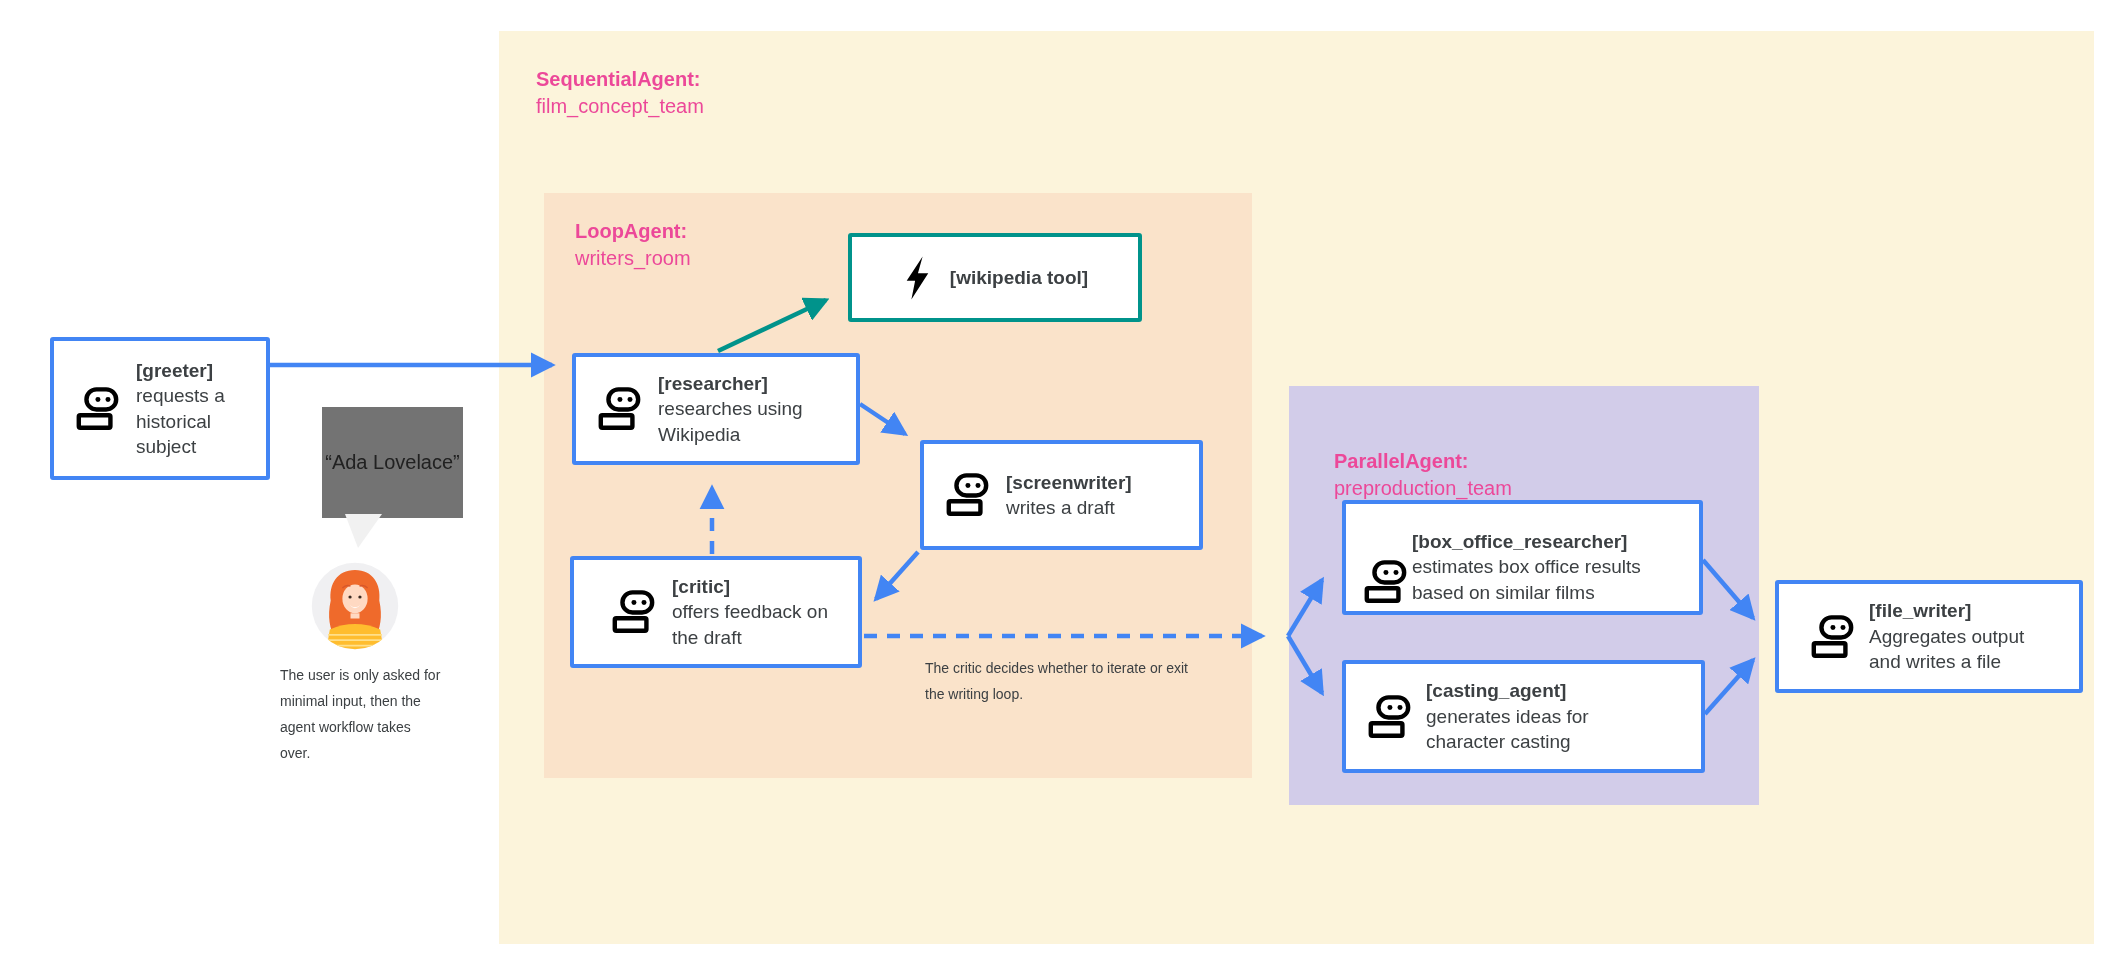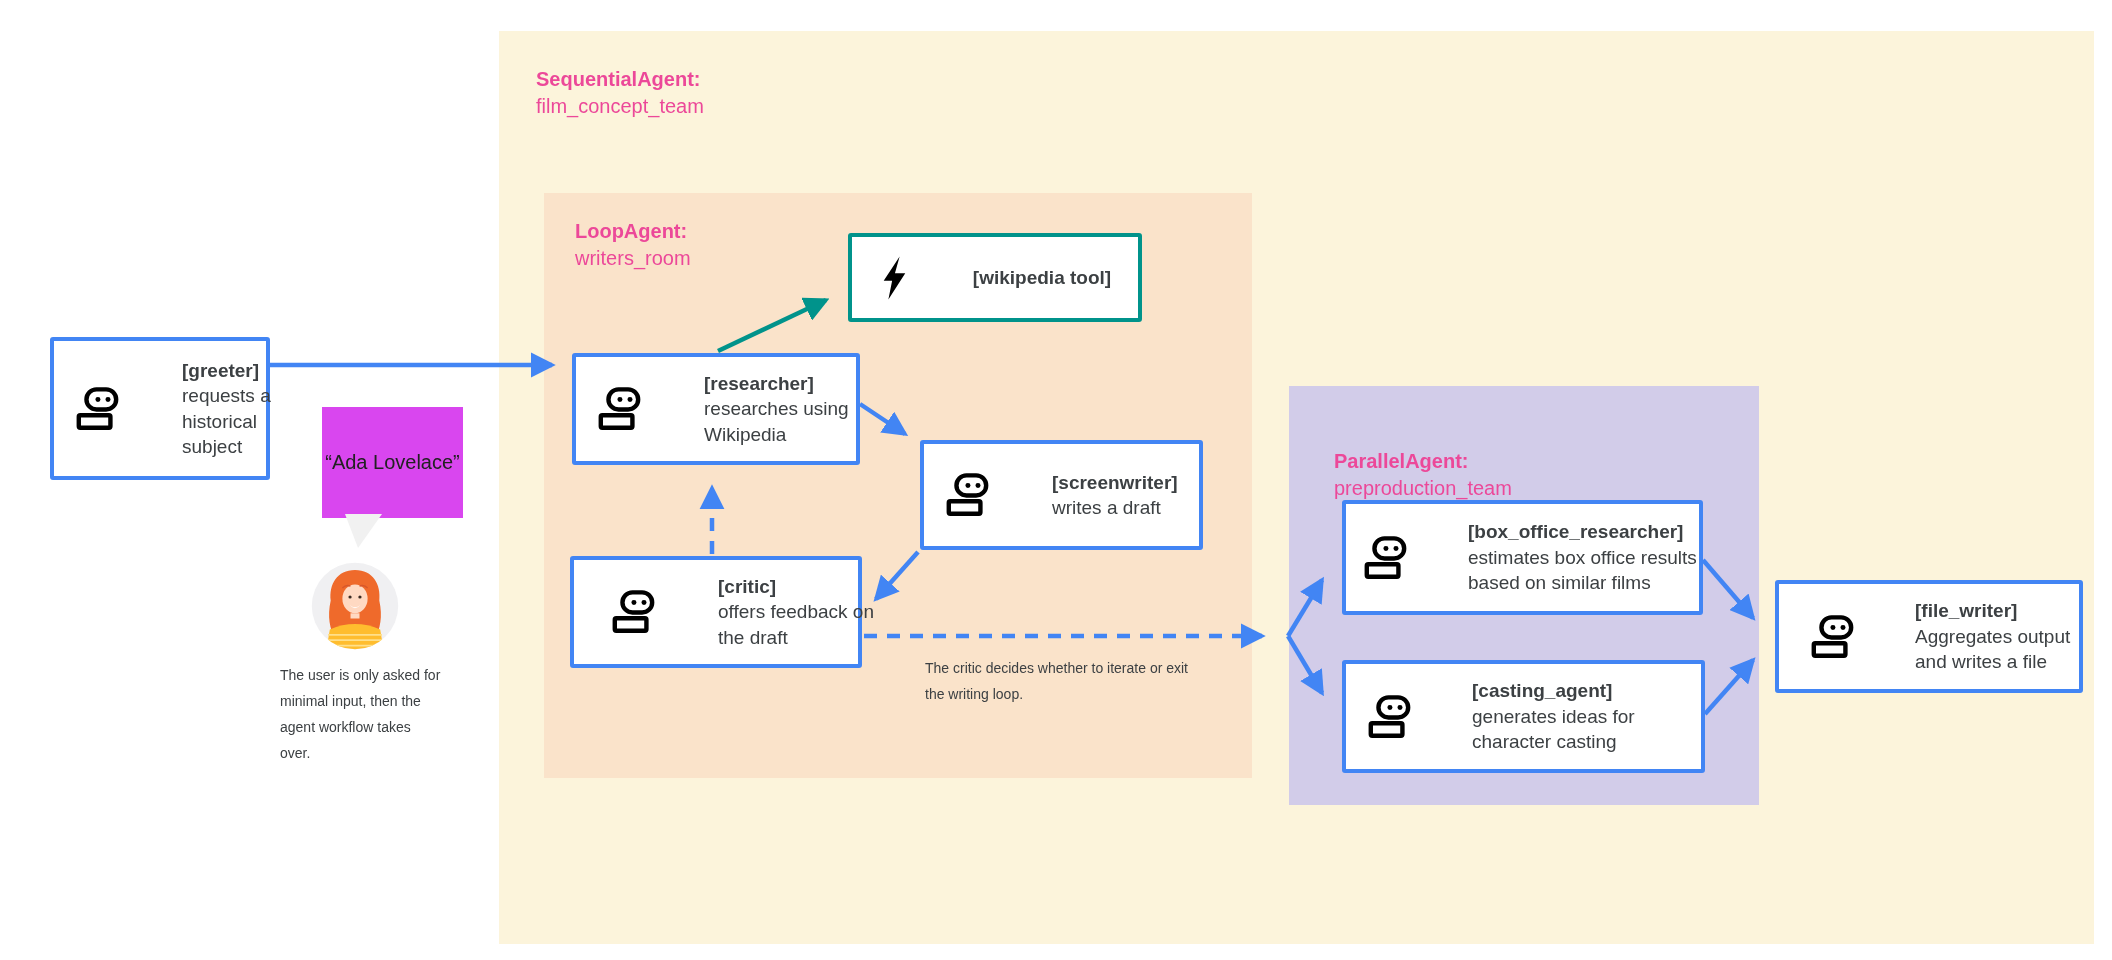--- a/index.html
+++ b/index.html
@@ -15,48 +15,48 @@
   .c-label{position:absolute;font-size:20px;line-height:27px;color:#ec4899;}
   .c-label .t{font-weight:700;}
   .lbl-seq{left:536px;top:66px;}
   .lbl-loop{left:575px;top:218px;}
   .lbl-par{left:1334px;top:416px;margin-top:32px;}
 
   .node{
     position:absolute;background:#ffffff;border:4px solid #4285f4;border-radius:3px;
     display:flex;align-items:center;box-sizing:border-box;padding:6px 10px 6px 20px;gap:16px;
   }
-  .node .txt{font-size:19px;line-height:25.5px;color:#3c4043;margin-left:46px;}
+  .node .txt{font-size:19px;line-height:25.5px;color:#3c4043;}
   .node .nm{font-weight:700;white-space:nowrap;display:block;}
   .node .ds{display:block;}
   .robot{width:46px;height:46px;flex:0 0 auto;}
 
   .n-greeter{left:50px;top:337px;width:220px;height:143px;}
   .n-researcher{left:572px;top:353px;width:288px;height:112px;}
   .n-screenwriter{left:920px;top:440px;width:283px;height:110px;}
   .n-critic{left:570px;top:556px;width:292px;height:112px;padding-left:36px;}
-  .n-boxoffice{left:1342px;top:500px;width:361px;height:115px;padding-left:16px;gap:14px;}
+  .n-boxoffice{left:1342px;top:500px;width:361px;height:115px;padding-left:16px;gap:4px;align-items:flex-end;}
   .n-casting{left:1342px;top:660px;width:363px;height:113px;gap:14px;}
   .n-filewriter{left:1775px;top:580px;width:308px;height:113px;padding-left:30px;gap:14px;}
 
   .n-wiki{
     left:848px;top:233px;width:294px;height:89px;border-color:#00938b;
     justify-content:center;padding:6px 10px;gap:18px;
   }
   .bolt{width:30px;height:48px;flex:0 0 auto;}
 
   .d-greeter{width:120px;}
   .d-researcher{width:175px;}
   .d-critic{width:165px;}
   .d-boxoffice{width:238px;}
   .d-casting{width:210px;}
   .d-filewriter{width:190px;}
 
   .bubble{
-    position:absolute;left:322px;top:407px;width:141px;height:111px;background:#d946ef;
+    position:absolute;left:322px;top:407px;width:141px;height:111px;background:#737373;
     display:flex;align-items:center;justify-content:center;text-align:center;
     font-size:20px;line-height:27px;color:#212121;
   }
   .bubble-tail{position:absolute;left:340px;top:514px;}
   .avatar{position:absolute;left:310px;top:561px;width:90px;height:90px;}
   .note{position:absolute;font-size:14px;line-height:26px;color:#3c4043;}
   .note-user{left:280px;top:662px;width:162px;}
   .note-critic{left:925px;top:655px;width:285px;}
   svg{display:block;}
 </style>

